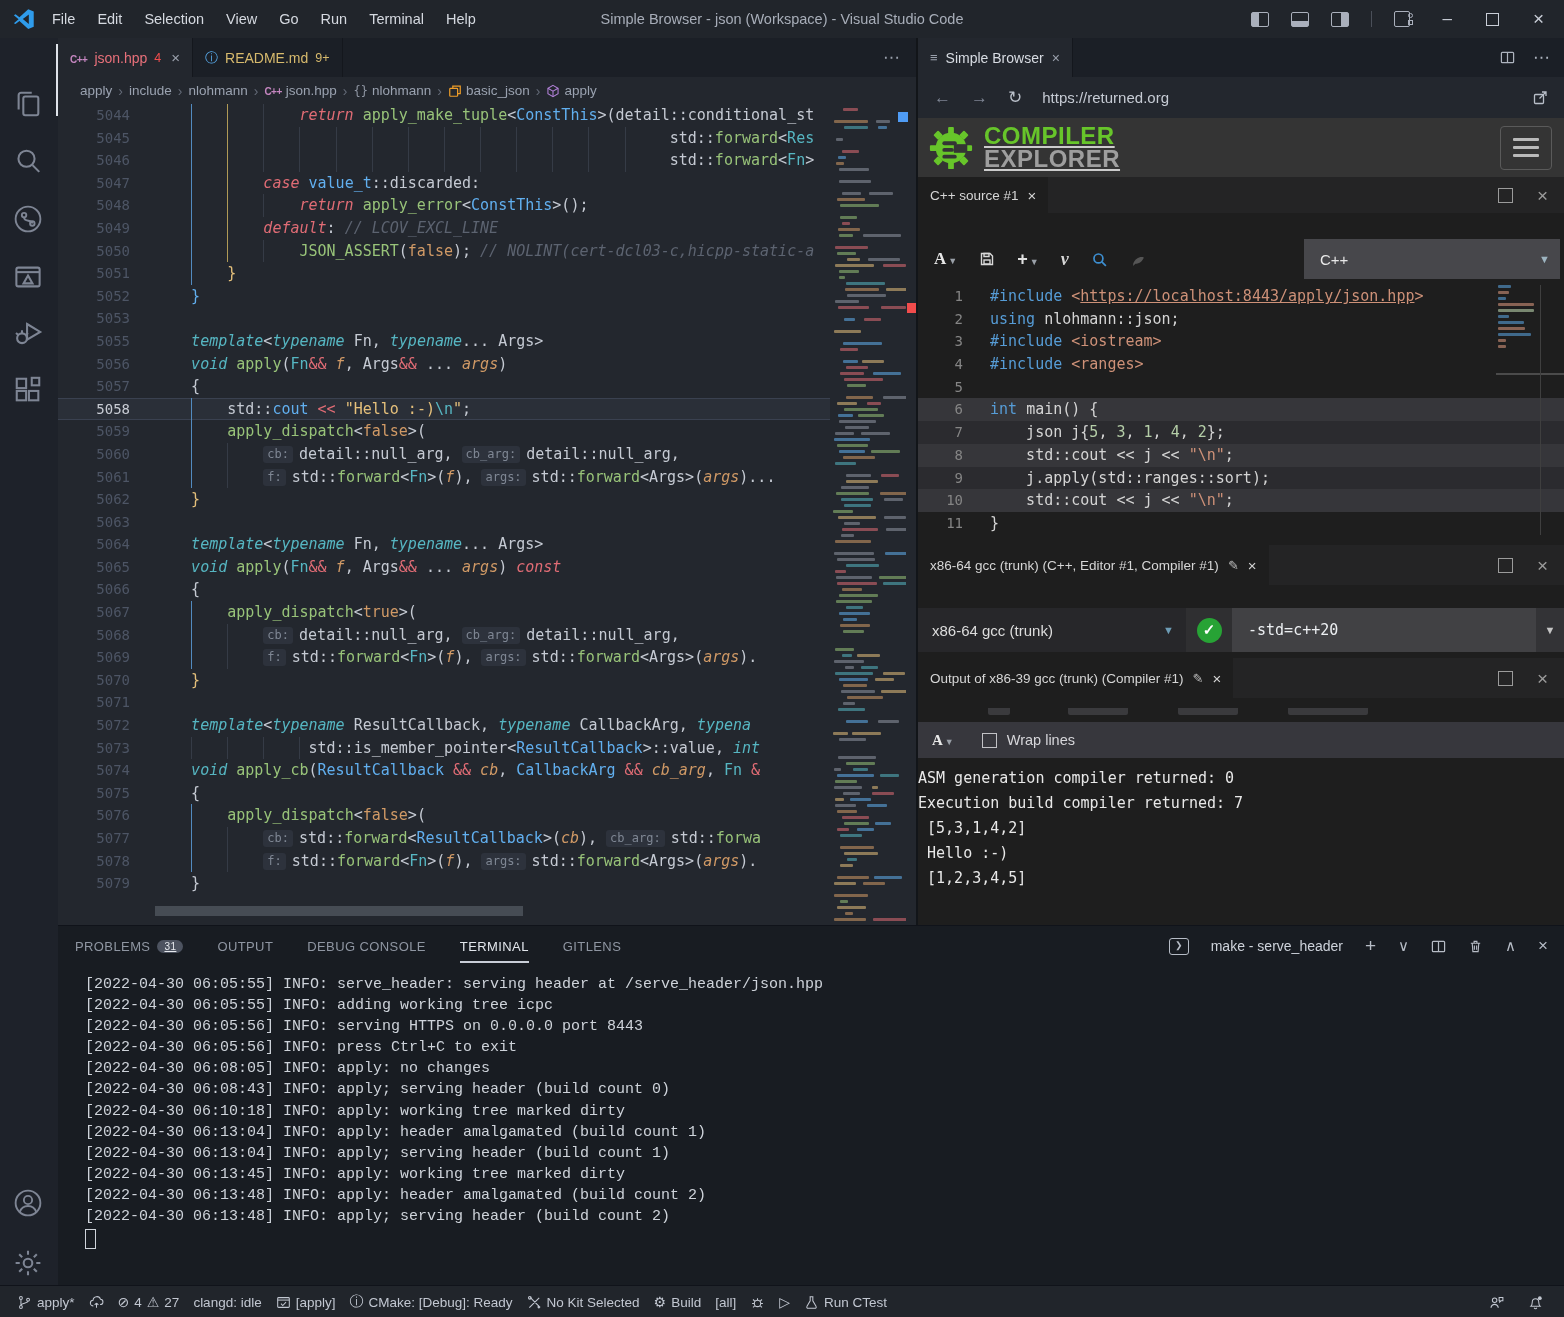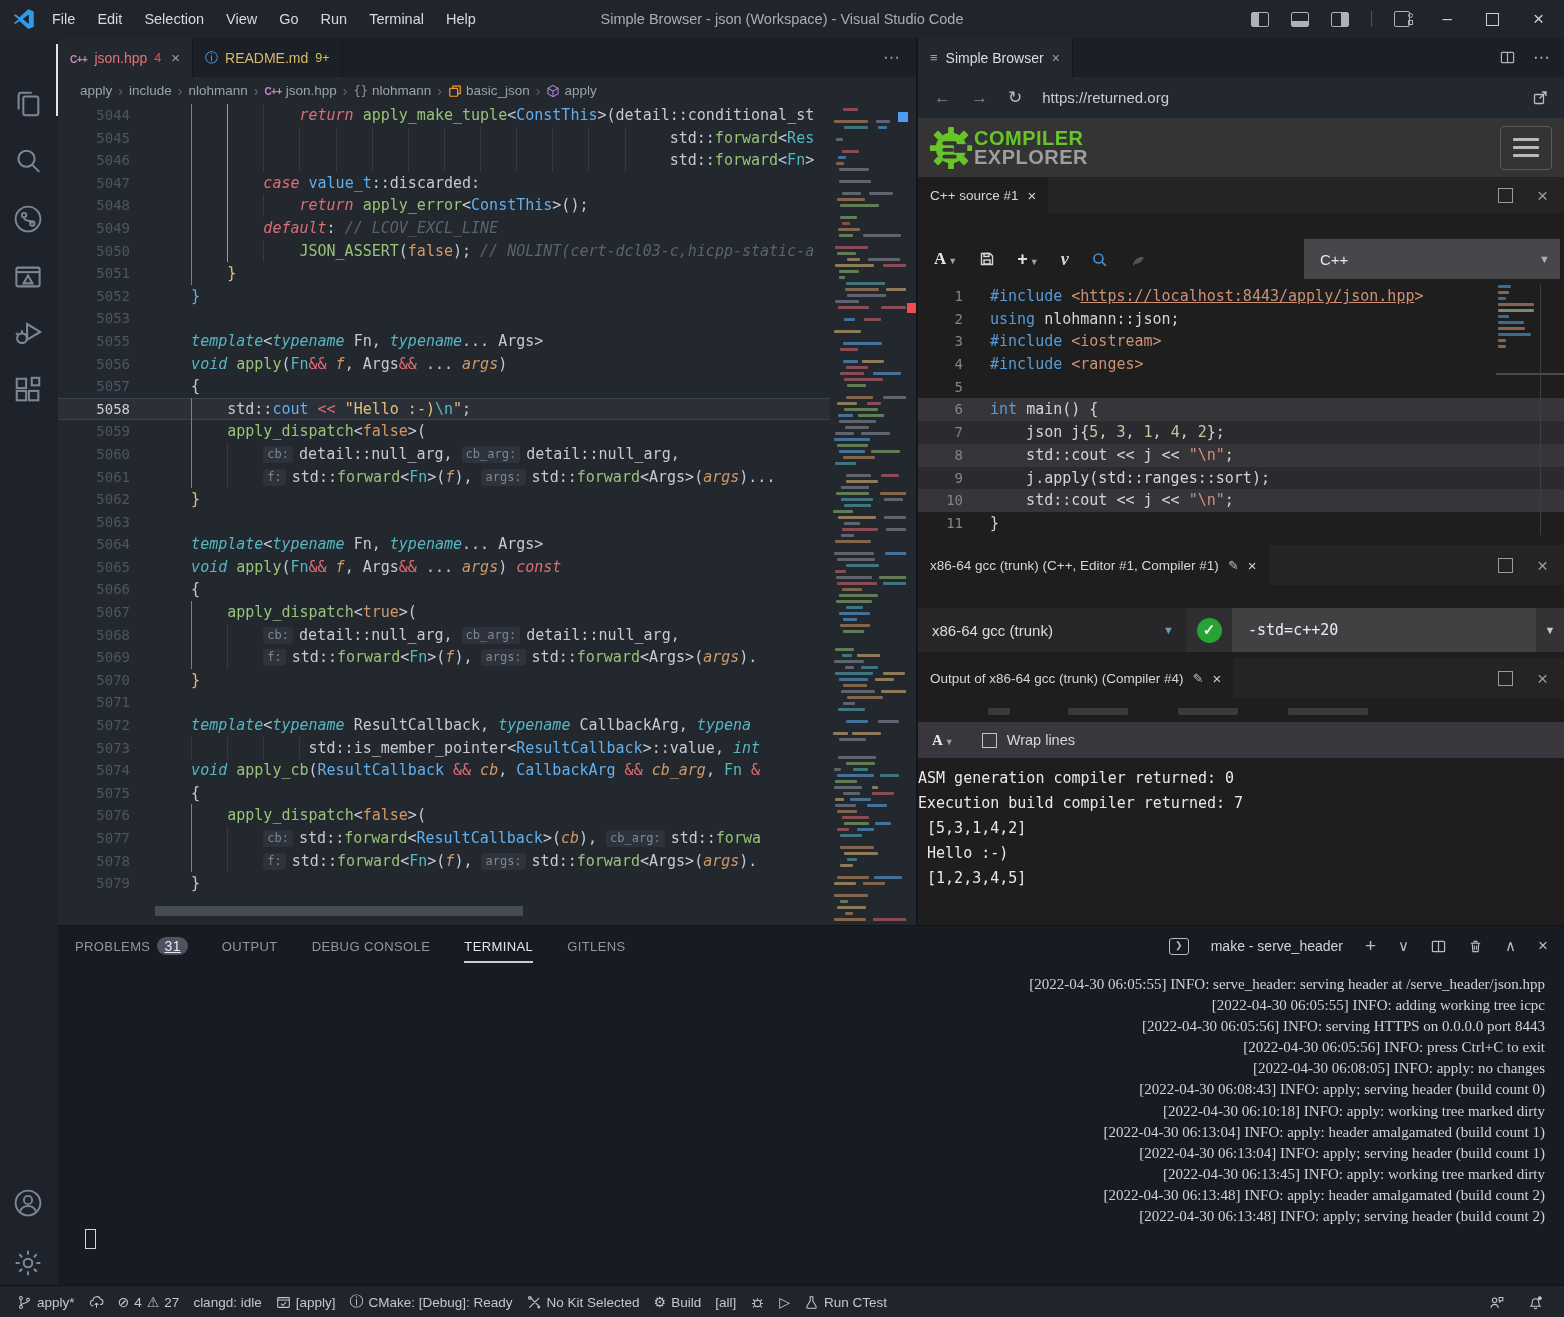--- a/index.html
+++ b/index.html
@@ -70,21 +70,21 @@
   #b-tab{display:flex;align-items:center;gap:8px;height:39px;padding:0 12px;background:#23272e;
          font-size:14px;color:#d8dce3;border-right:1px solid #14171d;}
   #b-strip-icons{margin-left:auto;display:flex;gap:18px;padding-right:14px;color:#aeb4bf;align-items:center;}
   #b-nav{position:absolute;left:0;top:39px;width:646px;height:41px;background:#23272e;display:flex;align-items:center;
          padding:0 16px;box-sizing:border-box;gap:20px;color:#b9bfc9;}
   .nav-ico{font-size:17px;} .nav-dim{color:#7e8594;}
   #url{flex:1;font-size:15px;color:#c6cbd4;}
   
   #gb{position:absolute;left:0;top:80px;width:646px;height:807px;background:#1e1e1e;color:#cccccc;overflow:hidden;}
   #gb-header{position:absolute;left:0;top:0;width:646px;height:59px;background:#343434;display:flex;align-items:center;}
-  #ce-text{font-weight:bold;font-size:20px;line-height:.92;letter-spacing:.5px;}
+  #ce-text{margin-left:10px;font-weight:bold;font-size:24px;line-height:.92;letter-spacing:.5px;text-decoration:underline;}
   #ce-line1{color:#67c52a;} #ce-line2{color:#9e9e9e;}
   #gb-burger{margin-left:auto;margin-right:12px;width:50px;height:42px;border:1px solid #5a5a5a;border-radius:4px;
              display:flex;flex-direction:column;justify-content:center;gap:5px;align-items:center;}
   .burger-line{width:26px;height:3px;background:#b9b9b9;border-radius:1px;}
   .gb-tabrow{position:absolute;left:0;width:646px;background:#242425;display:flex;}
   .gb-tab{background:#1e1e1e;display:flex;align-items:center;gap:9px;padding:0 12px;font-size:13.5px;color:#d6d6d6;}
   .gb-paneicons{margin-left:auto;display:flex;gap:24px;align-items:center;padding-right:16px;color:#9b9b9b;}
   .gb-max{width:13px;height:13px;border:1.6px solid #9b9b9b;}
   .gb-x{font-size:19px;line-height:1;}
   .gb-pencil{font-size:13px;color:#bdbdbd;}
@@ -122,28 +122,28 @@
   .wrap-box{width:13px;height:13px;border:1.6px solid #c2c2c6;margin-left:24px;}
   #wrap-label{font-size:14.5px;color:#d6d6da;}
   #gb-out{position:absolute;left:0;top:640px;width:646px;height:167px;background:#1e1e1e;padding-top:8px;}
   .gout{font-family:"DejaVu Sans Mono",monospace;font-size:15px;line-height:25px;color:#e8e8e8;white-space:pre;}
   
   #panel{left:58px;top:925px;width:1506px;height:360px;background:#181c22;border-top:1px solid #10131a;}
   #panel-tabs{position:absolute;left:17px;top:0;height:40px;display:flex;gap:34px;align-items:center;}
   .ptab{font-size:13px;letter-spacing:.4px;color:#8f96a2;display:flex;align-items:center;gap:7px;}
   .ptab.active{color:#e2e6ec;position:relative;}
   .ptab.active::after{content:"";position:absolute;left:0;right:0;bottom:-9px;height:1.5px;background:#c9ced8;}
-  .pbadge{background:#4d5360;color:#e6e9ee;border-radius:9px;font-size:14px;padding:1px 7px;text-decoration:underline;}
+  .pbadge{background:#4d5360;color:#e6e9ee;border-radius:9px;font-size:10px;padding:1px 7px;text-decoration:underline;}
   #panel-right{position:absolute;right:16px;top:0;height:40px;display:flex;gap:22px;align-items:center;color:#b6bcc6;}
   .term-box{width:18px;height:15px;border:1.5px solid #b6bcc6;border-radius:3px;font-size:9px;line-height:13px;
             text-align:center;color:#b6bcc6;}
   #task-label{font-size:14px;color:#ced3db;}
   .p-ico{font-size:15px;}
   #term{position:absolute;left:27px;top:48px;width:1460px;height:300px;}
-  .tl{font-family:Liberation Serif, serif;font-size:15px;line-height:21.1px;color:#ced3da;white-space:pre;text-align:right;}
+  .tl{font-family:Liberation Mono, monospace;font-size:15px;line-height:21.1px;color:#ced3da;white-space:pre;}
   #term-cursor{width:9px;height:18px;border:1px solid #cfd4db;margin-top:2px;}
   
   #statusbar{left:0;top:1285px;width:1564px;height:32px;background:#21252b;border-top:1px solid #10131a;
              display:flex;align-items:center;color:#c2c7d1;font-size:13.5px;}
   #sb-left{display:flex;align-items:center;margin-left:10px;}
   #sb-right{display:flex;align-items:center;margin-left:auto;margin-right:14px;gap:10px;}
   .sb-item{display:flex;align-items:center;gap:5px;padding:0 7px;height:32px;}
   .sb-item svg{width:15px;height:15px;}
   .sb-uni{font-size:14px;}
 </style>
@@ -755,21 +755,21 @@
       </div>
       <div id="comp-check">
         <span class="check-circle">✓</span>
       </div>
       <div id="comp-opts">-std=c++20</div>
       <div id="opts-caret">▼</div>
     </div>
 
     <div class="gb-tabrow" style="top:540px;height:40px;">
       <div class="gb-tab">
-        <span>Output of x86-64 gcc (trunk) (Compiler #4)</span>
+        <span>Output of x86-39 gcc (trunk) (Compiler #1)</span>
         <span class="gb-pencil">✎</span>
         <span class="gb-x" style="font-size:15px;">×</span>
       </div>
       <div class="gb-paneicons">
         <span class="gb-max"></span>
         <span class="gb-x">×</span>
       </div>
     </div>
 
     <div id="gb-strip">

